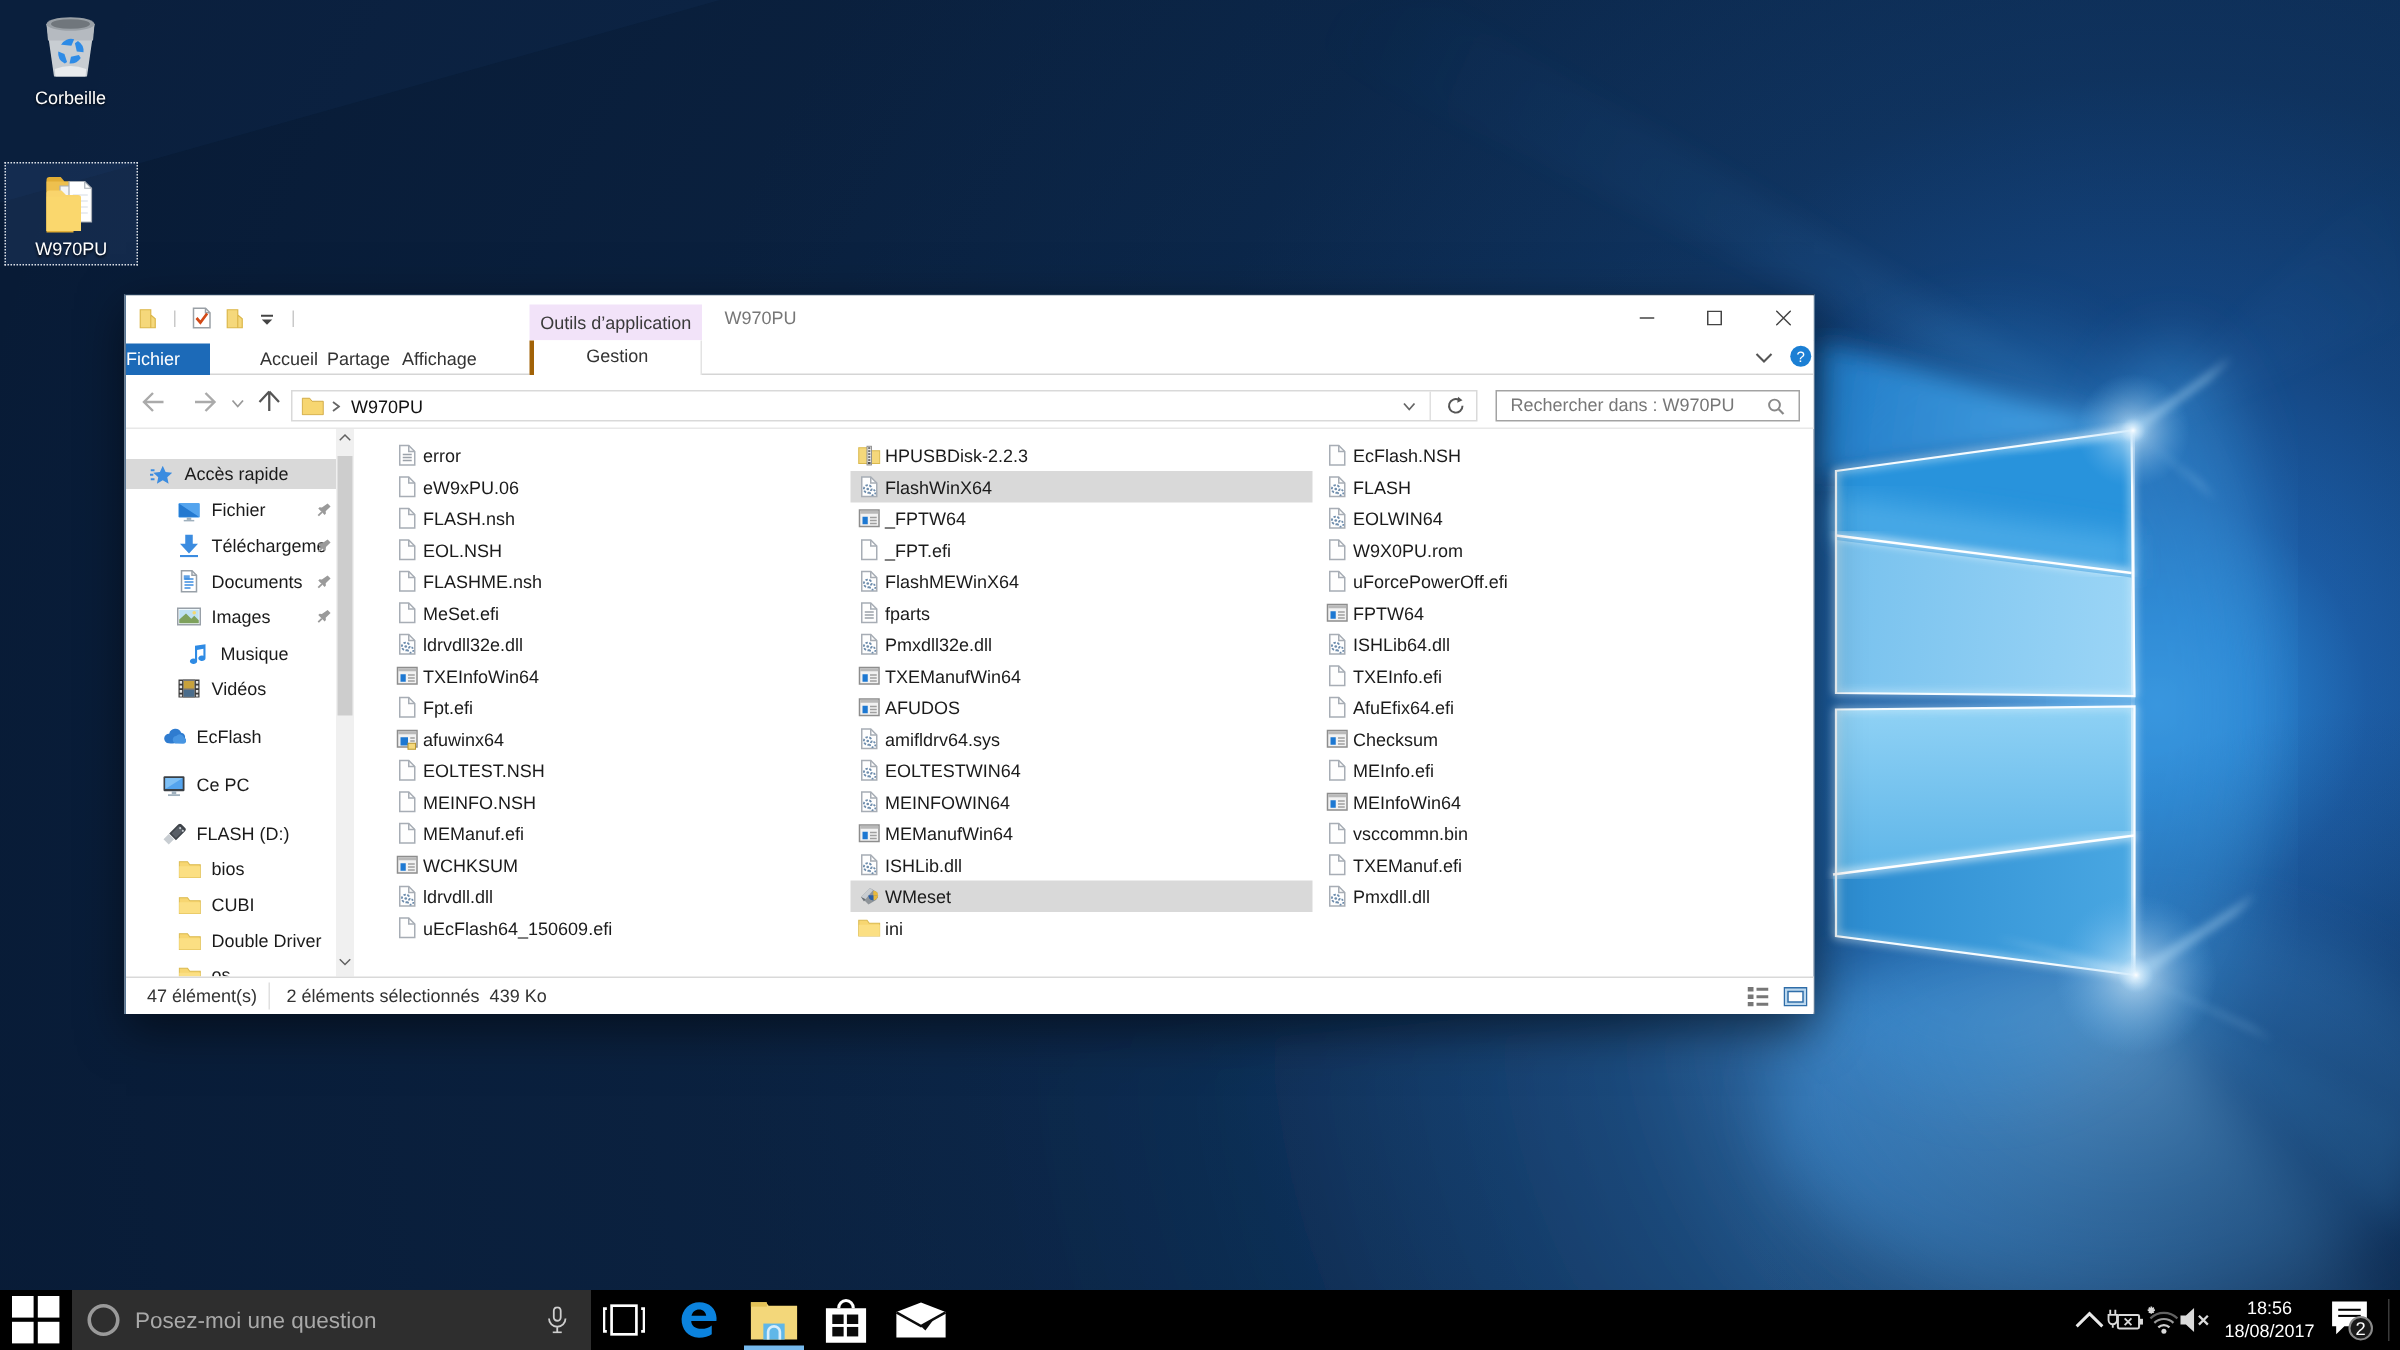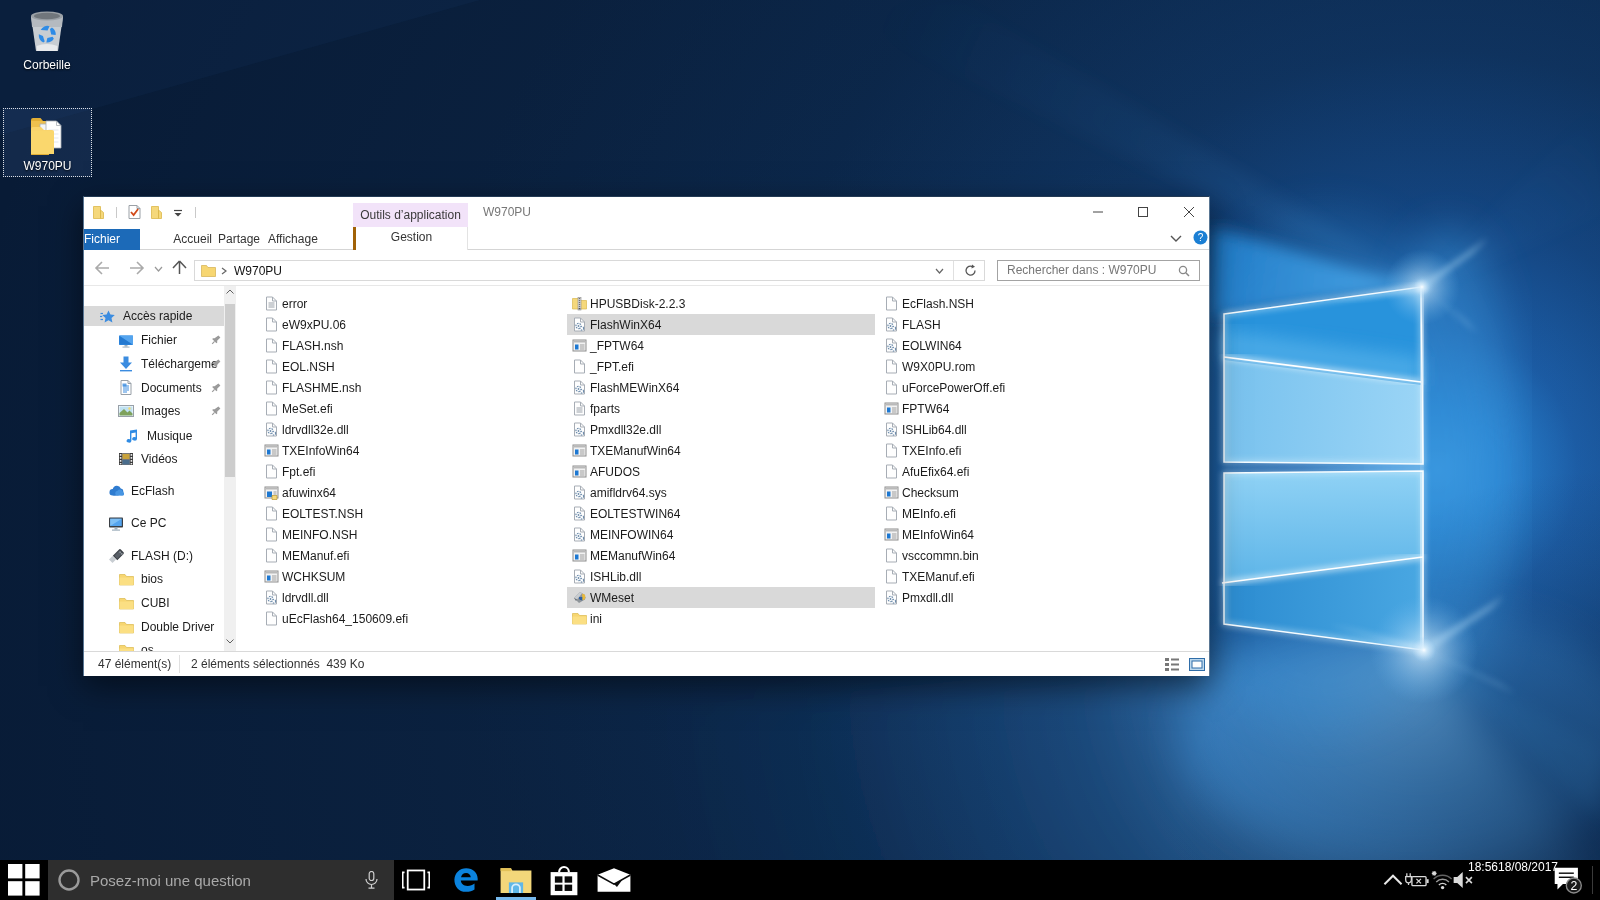--- a/index.html
+++ b/index.html
@@ -36,21 +36,21 @@
 .fr{position:relative;height:21px;display:flex;align-items:center;white-space:nowrap}
 .fr svg{flex:none;margin:0 3px 0 5px}
 .sel{background:#d9d9d9}
 
 #status{position:absolute;left:0;top:454px;width:100%;height:25px;border-top:1px solid #d9d9d9;background:#fff;color:#333}
 
 #taskbar{position:absolute;left:0;top:860px;width:1600px;height:40px;background:#000}
 #cortana{position:absolute;left:48px;top:0;width:346px;height:40px;background:#2e2e2e;display:flex;align-items:center}
 #cortana .txt{color:#a9a9a9;font-size:15px;margin-left:10px}
 .tbi{position:absolute;top:0;height:40px;display:flex;align-items:center;justify-content:center}
-#clock{position:absolute;left:1478px;top:0;width:70px;height:40px;color:#fff;font-size:12px;text-align:center;display:flex;justify-content:center}
+#clock{position:absolute;left:1478px;top:0;width:70px;height:40px;color:#fff;font-size:12px;text-align:center;display:flex;flex-direction:column;justify-content:center}
 #clock div{line-height:15px}
 </style></head>
 <body>
 <div id="scene">
 
 <svg class="abs" width="1600" height="900" viewBox="0 0 1600 900">
 <defs>
 <radialGradient id="bg" cx="1438" cy="470" r="1000" gradientUnits="userSpaceOnUse">
 <stop offset="0" stop-color="#3da0e8"></stop>
 <stop offset="0.06" stop-color="#2380cf"></stop>

